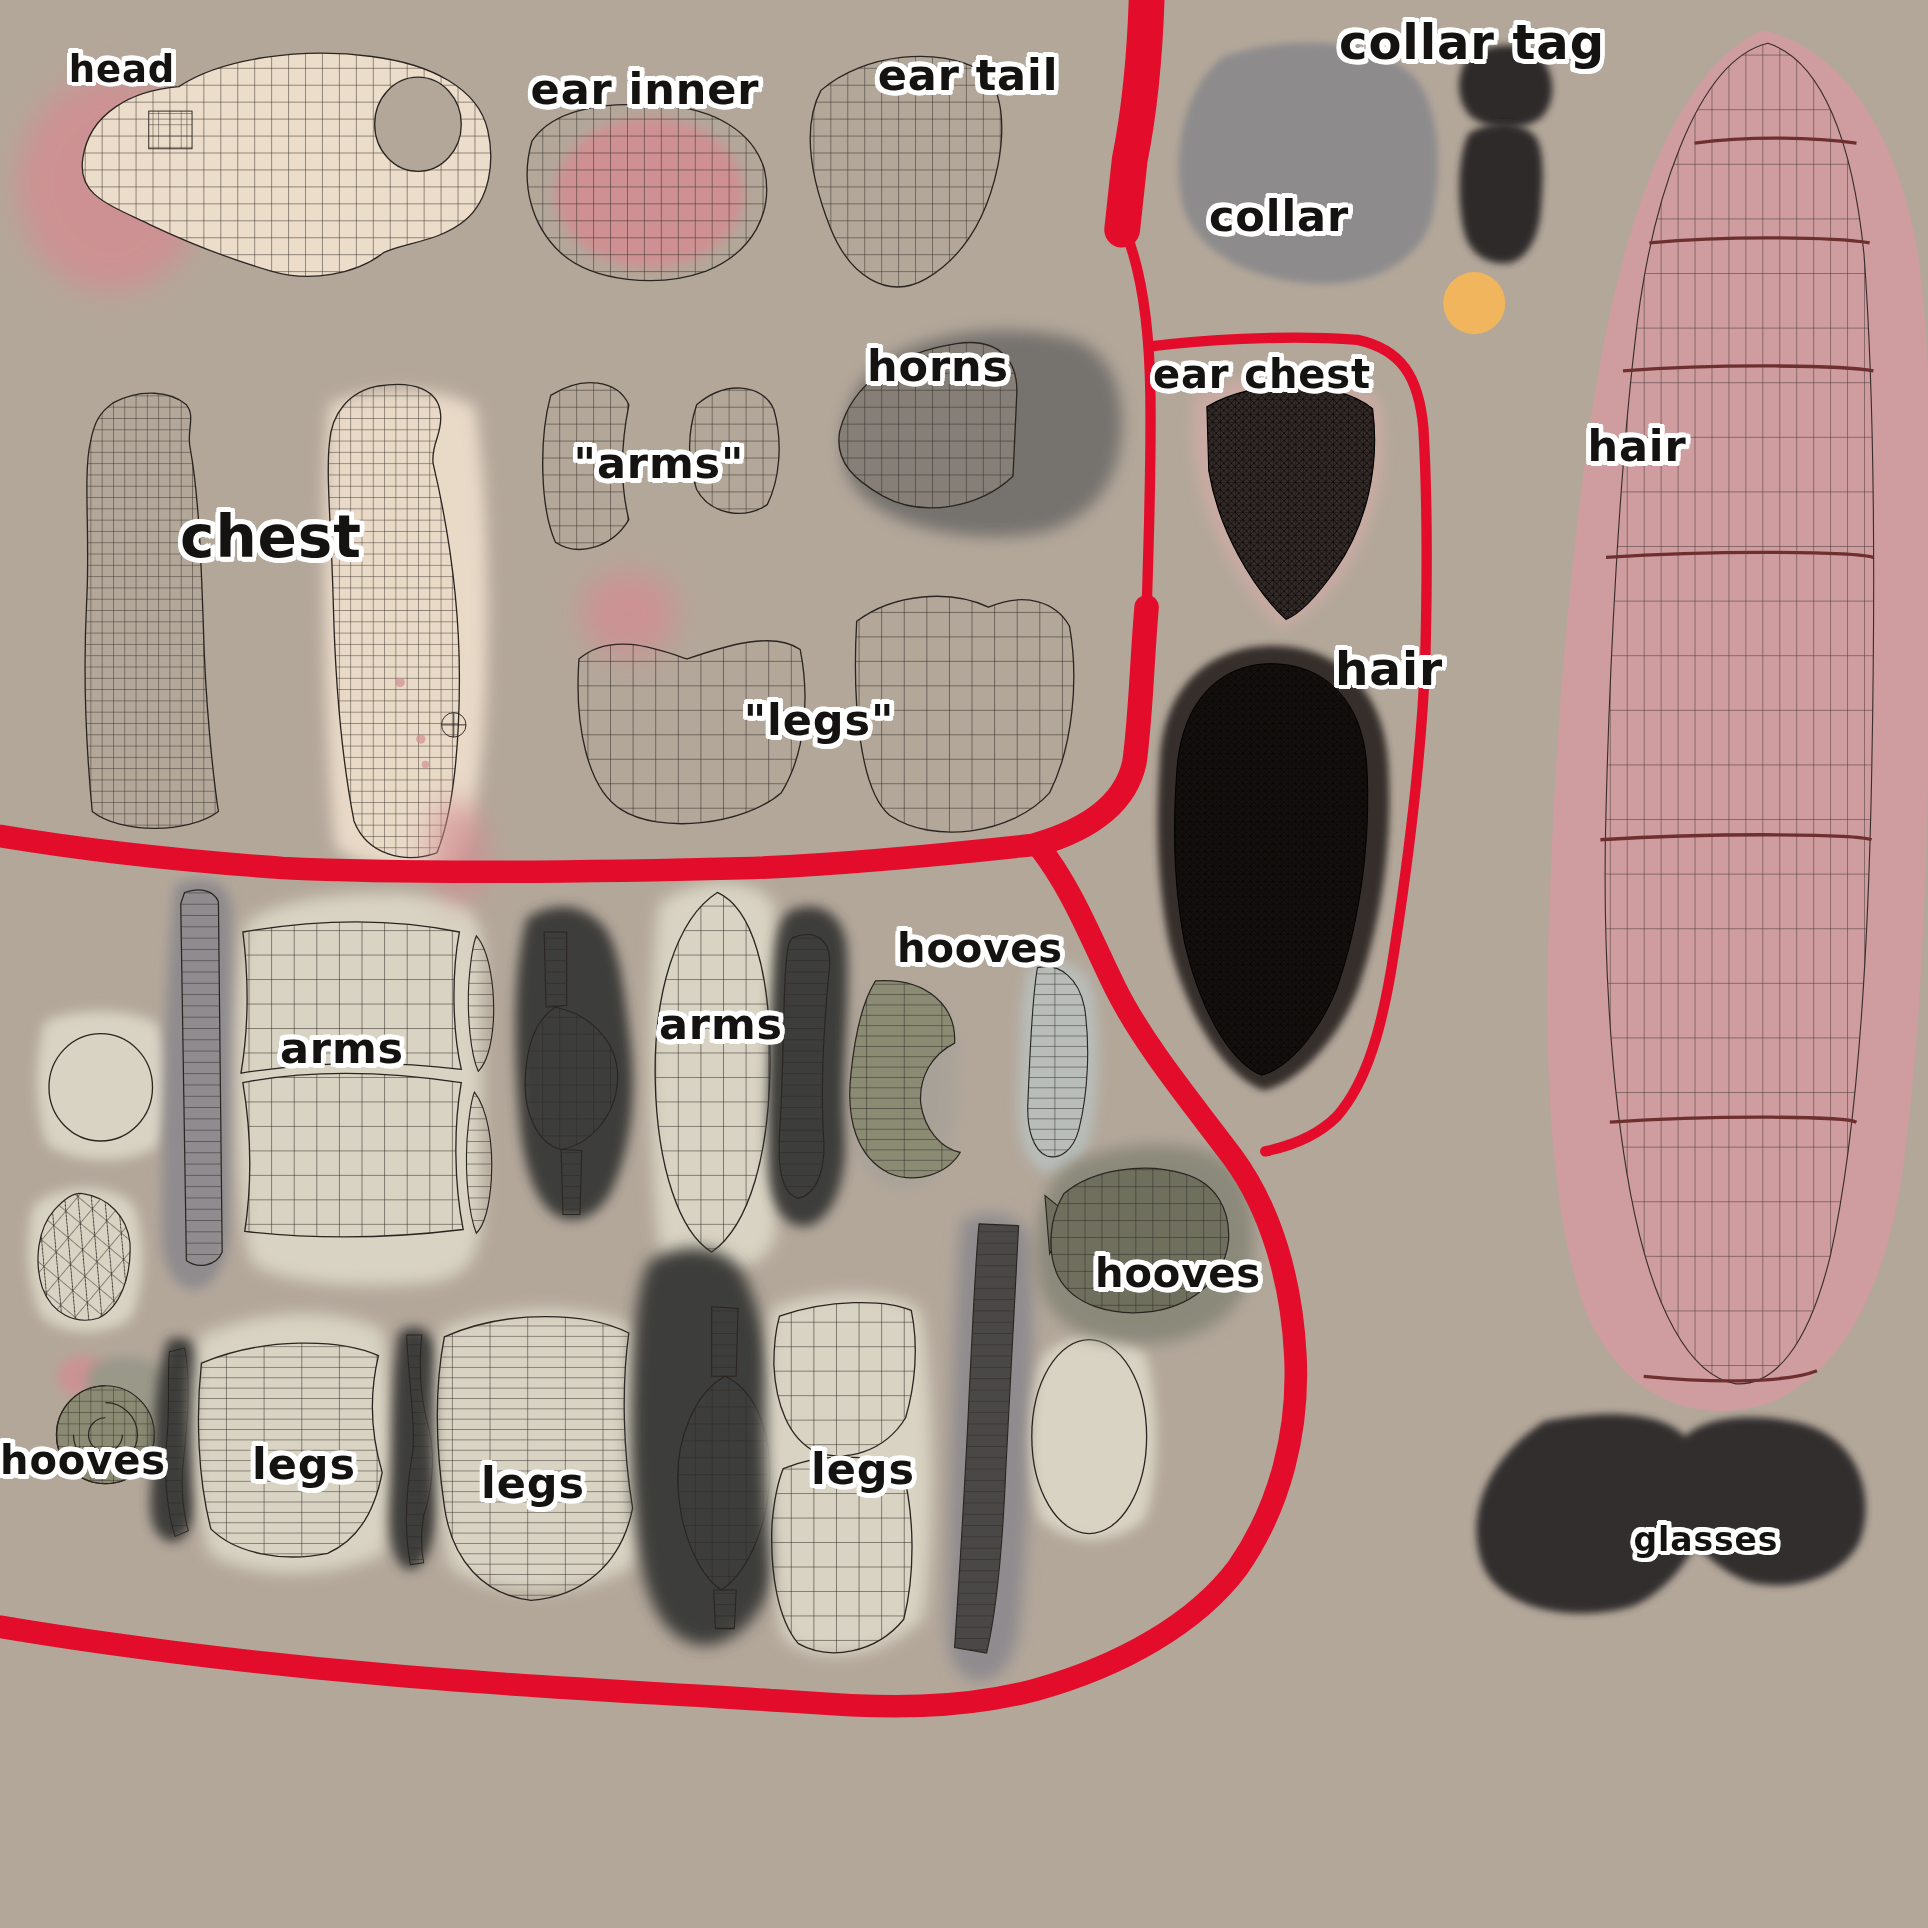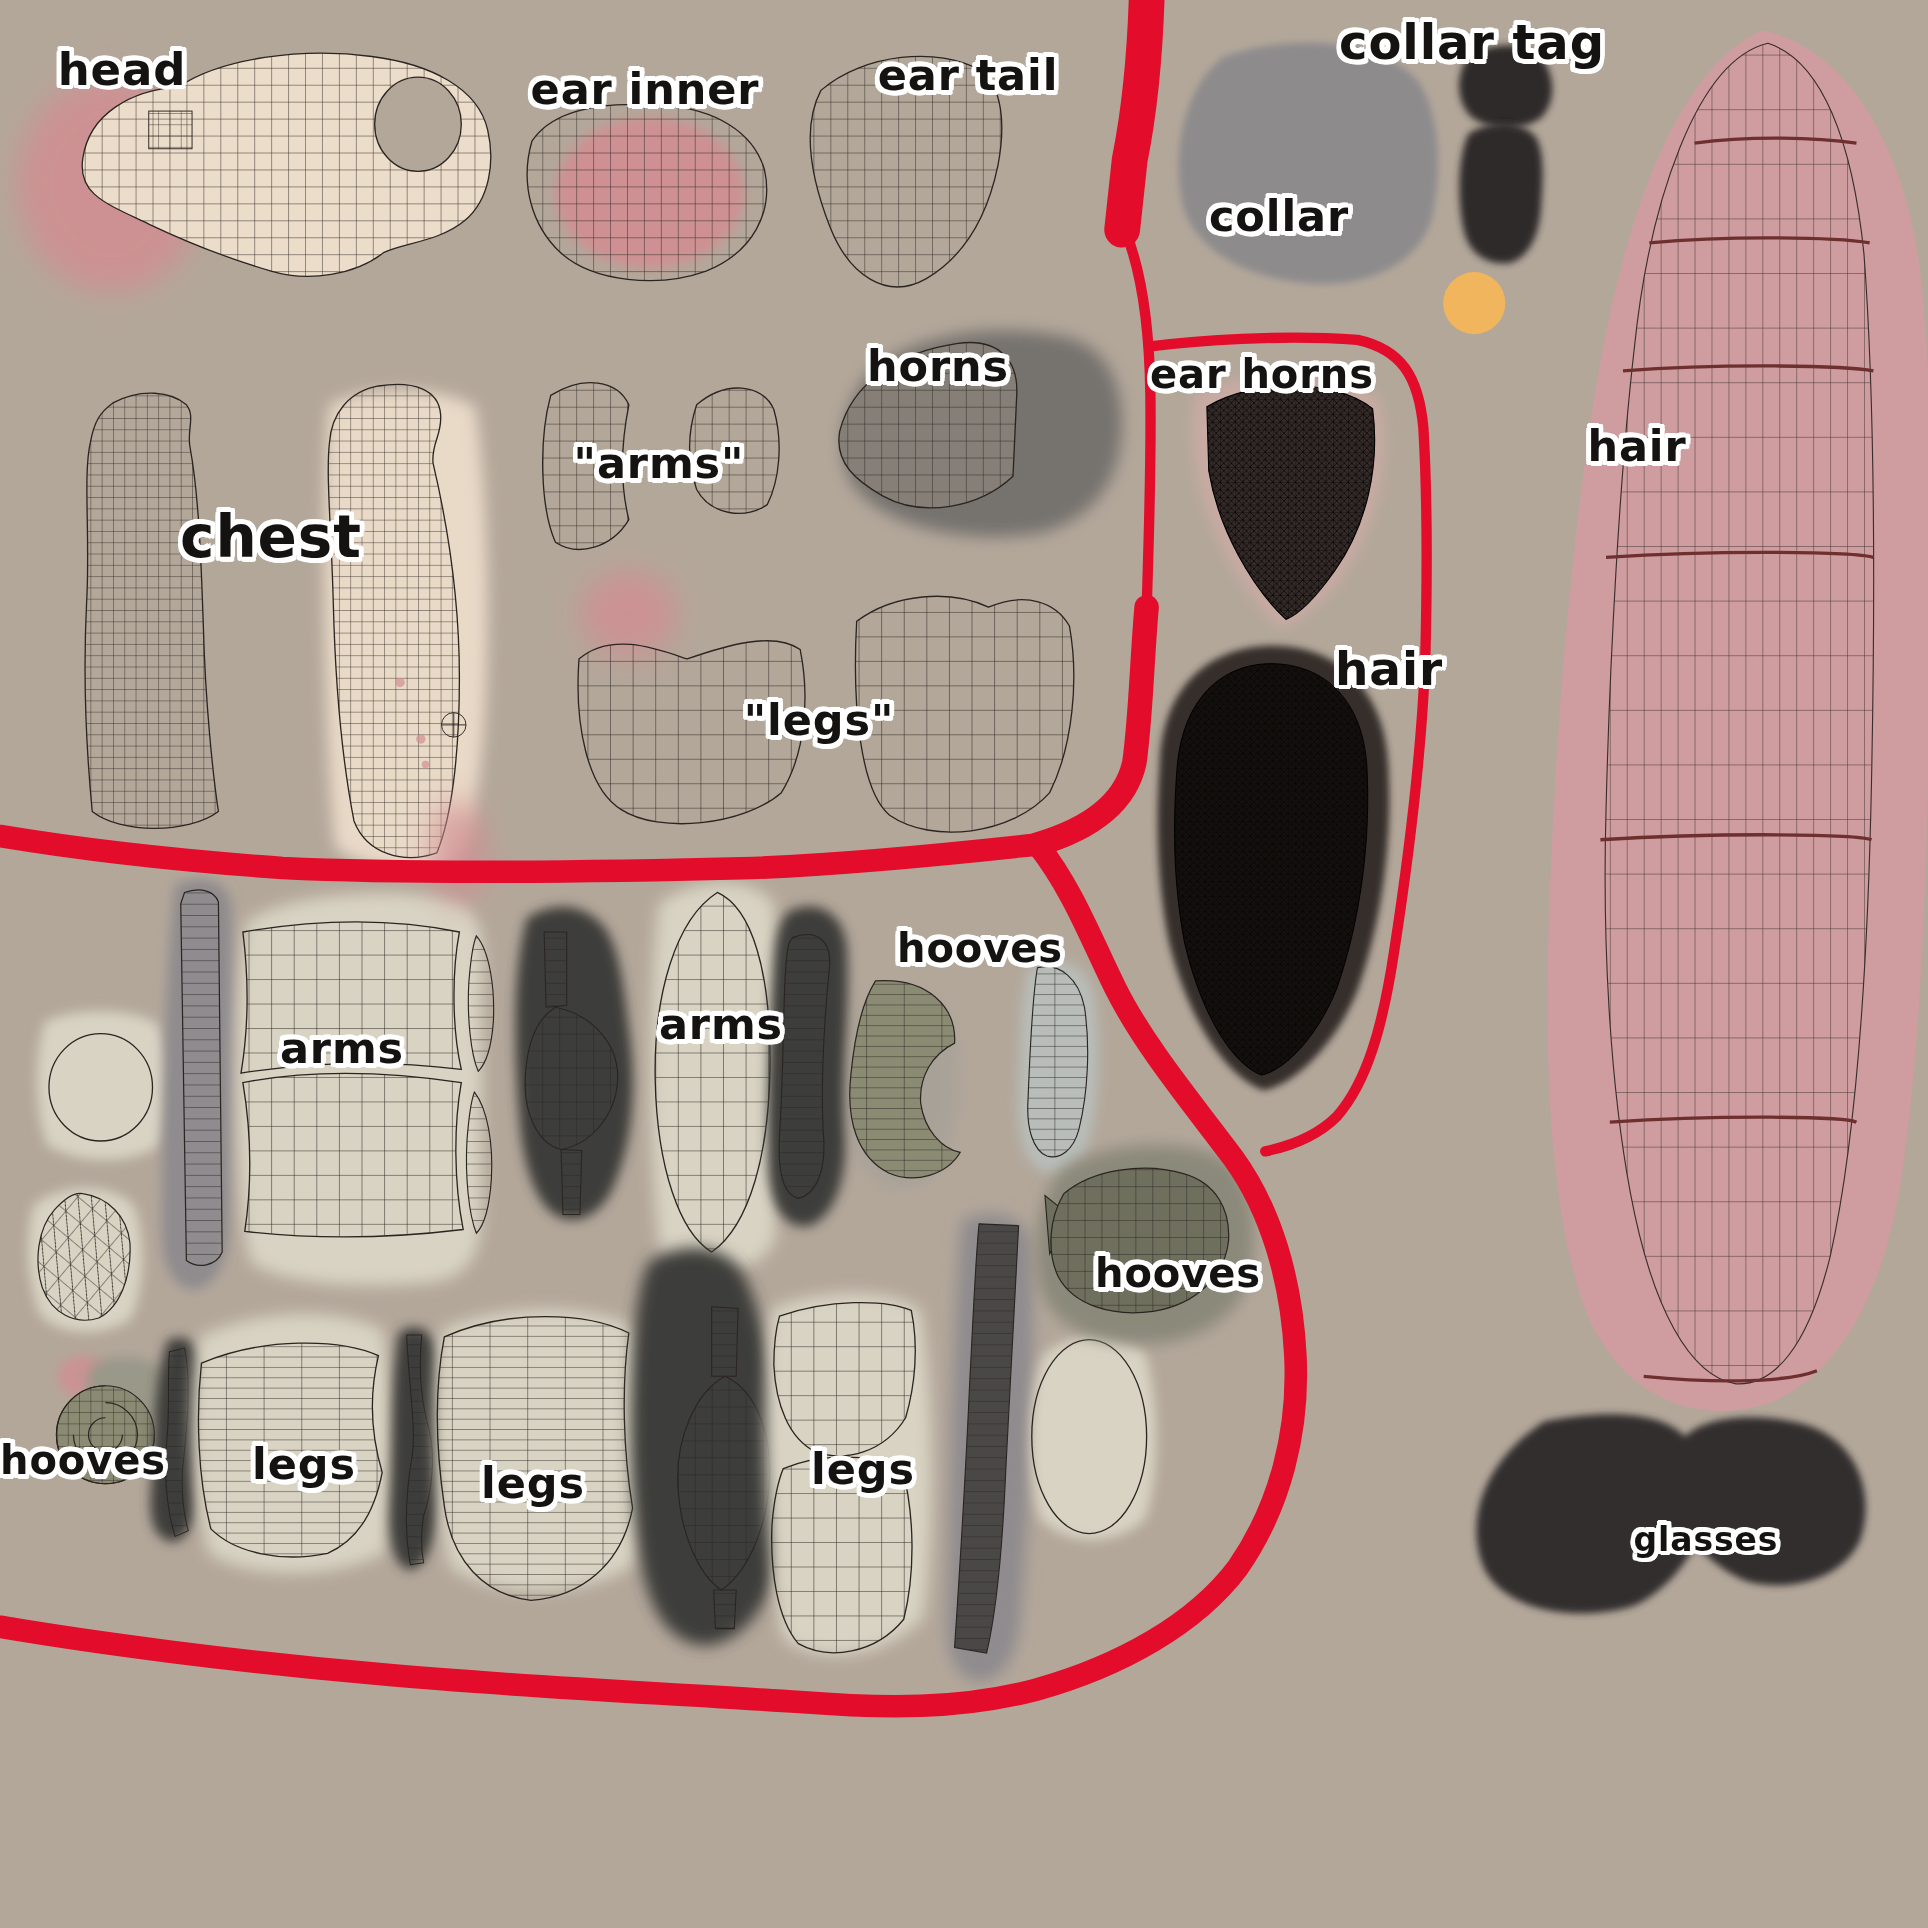--- a/index.html
+++ b/index.html
@@ -229,29 +229,29 @@
   <g fill="none" style="stroke:var(--red)" stroke-linecap="round" stroke-linejoin="round">
     <path d="M1218,0 C1216,60 1210,120 1200,170 L1192,244" stroke-width="38"></path>
     <path d="M1194,242 C1210,280 1221,340 1222,420 C1223,500 1220,580 1218,648" stroke-width="11"></path>
     <path d="M1222,368 C1270,362 1360,355 1442,361 C1488,371 1507,399 1512,455 C1517,540 1516,620 1514,700 C1510,800 1498,900 1481,1010 C1469,1090 1452,1150 1420,1186 C1398,1208 1368,1218 1344,1223" stroke-width="11"></path>
     <path d="M1218,645 C1213,700 1212,760 1205,810 C1196,852 1160,880 1102,897" stroke-width="26"></path>
     <path d="M0,888 C60,898 160,912 300,922 C450,929 640,926 800,922 C900,918 1020,906 1102,897" stroke-width="24"></path>
     <path d="M1102,897 C1140,945 1160,1000 1185,1050 C1215,1110 1265,1170 1310,1230 C1350,1285 1372,1360 1376,1440 C1380,1520 1360,1600 1315,1665 C1270,1725 1190,1770 1100,1795 C1020,1816 940,1815 850,1808 C700,1798 550,1792 400,1778 C250,1765 100,1745 0,1728" stroke-width="24"></path>
   </g>
 </svg>
 
-  <div class="lbl" style="left:122px;top:69px;font-size:45px">head</div>
+  <div class="lbl" style="left:122px;top:69px;font-size:37px">head</div>
   <div class="lbl" style="left:645px;top:89px;font-size:43px">ear inner</div>
   <div class="lbl" style="left:968px;top:75px;font-size:43px">ear tail</div>
   <div class="lbl" style="left:1472px;top:42px;font-size:48px">collar tag</div>
   <div class="lbl" style="left:1279px;top:216px;font-size:43px">collar</div>
   <div class="lbl" style="left:938px;top:366px;font-size:43px">horns</div>
   <div class="lbl" style="left:659px;top:463px;font-size:43px">"arms"</div>
   <div class="lbl" style="left:271px;top:537px;font-size:58px">chest</div>
-  <div class="lbl" style="left:1262px;top:374px;font-size:40px">ear horns</div>
+  <div class="lbl" style="left:1262px;top:374px;font-size:40px">ear chest</div>
   <div class="lbl" style="left:819px;top:720px;font-size:43px">"legs"</div>
   <div class="lbl" style="left:1389px;top:668px;font-size:47px">hair</div>
   <div class="lbl" style="left:1637px;top:446px;font-size:43px">hair</div>
   <div class="lbl" style="left:342px;top:1048px;font-size:43px">arms</div>
   <div class="lbl" style="left:721px;top:1024px;font-size:43px">arms</div>
   <div class="lbl" style="left:980px;top:948px;font-size:40px">hooves</div>
   <div class="lbl" style="left:1178px;top:1273px;font-size:40px">hooves</div>
   <div class="lbl" style="left:83px;top:1460px;font-size:40px">hooves</div>
   <div class="lbl" style="left:304px;top:1464px;font-size:43px">legs</div>
   <div class="lbl" style="left:533px;top:1483px;font-size:43px">legs</div>

